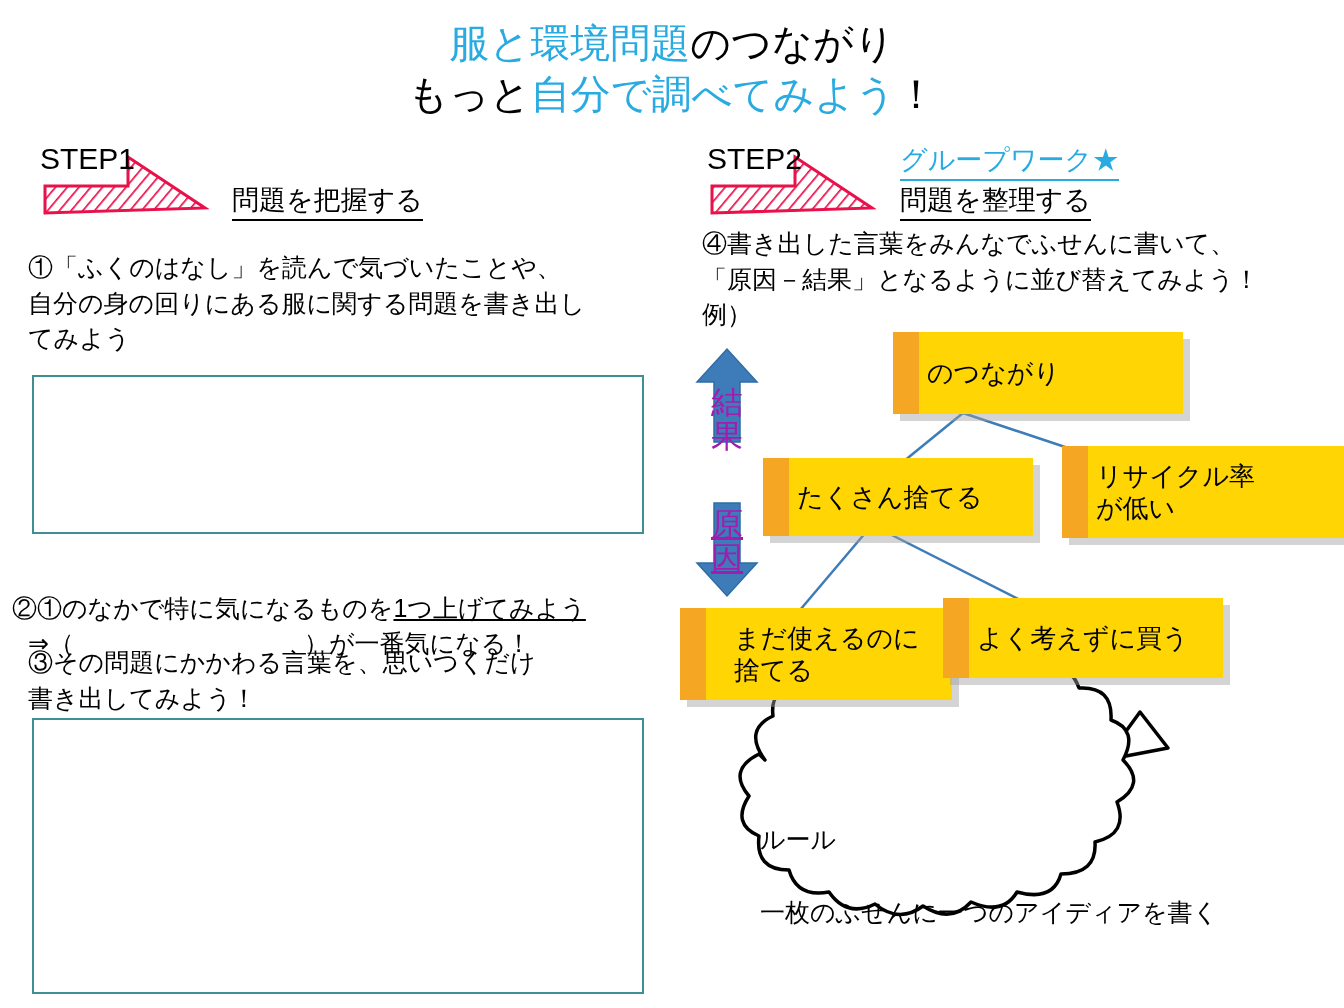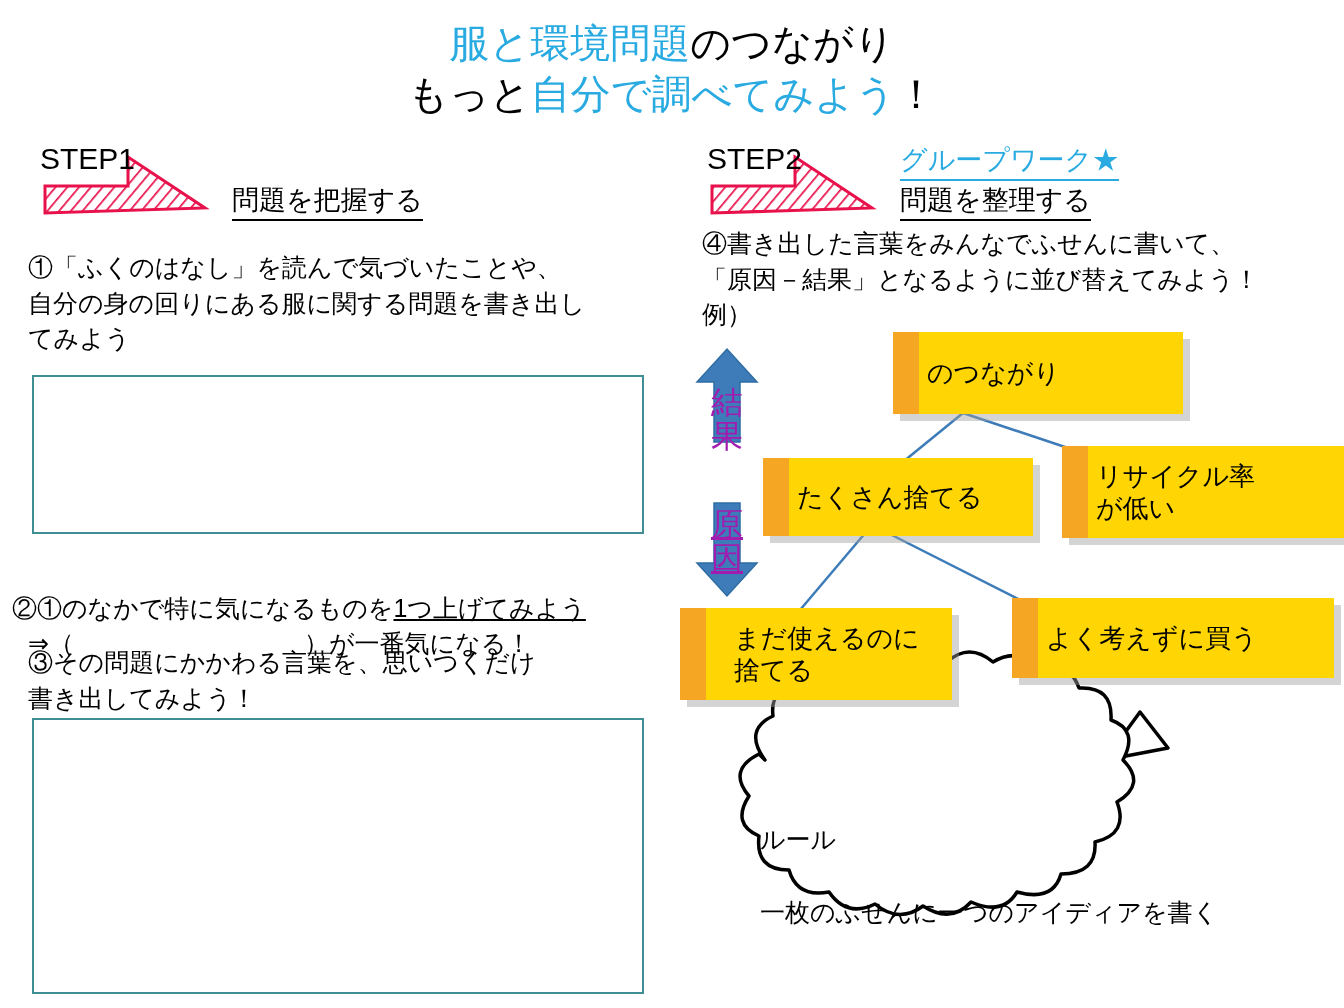--- a/index.html
+++ b/index.html
@@ -243,21 +243,21 @@
   <span class="sticky-text">リサイクル率
 が低い</span>
 </div>
 
 <div class="sticky" style="left:680px; top:608px; width:272px; height:92px;padding-left:36px;">
   <span class="sticky-bg"></span>
   <span class="sticky-text">まだ使えるのに
 捨てる</span>
 </div>
 
-<div class="sticky" style="left:1012px; top:598px; width:322px; height:80px;">
+<div class="sticky" style="left:943px; top:598px; width:280px; height:80px;">
   <span class="sticky-bg"></span>
   <span class="sticky-text">よく考えずに買う</span>
 </div>
 
 <div id="rule-cloud-text" style="left:760px; top:785px; width:530px;">
   <div>ルール</div>
   <div>一枚のふせんに一つのアイディアを書く</div>
   
   
 </div>

